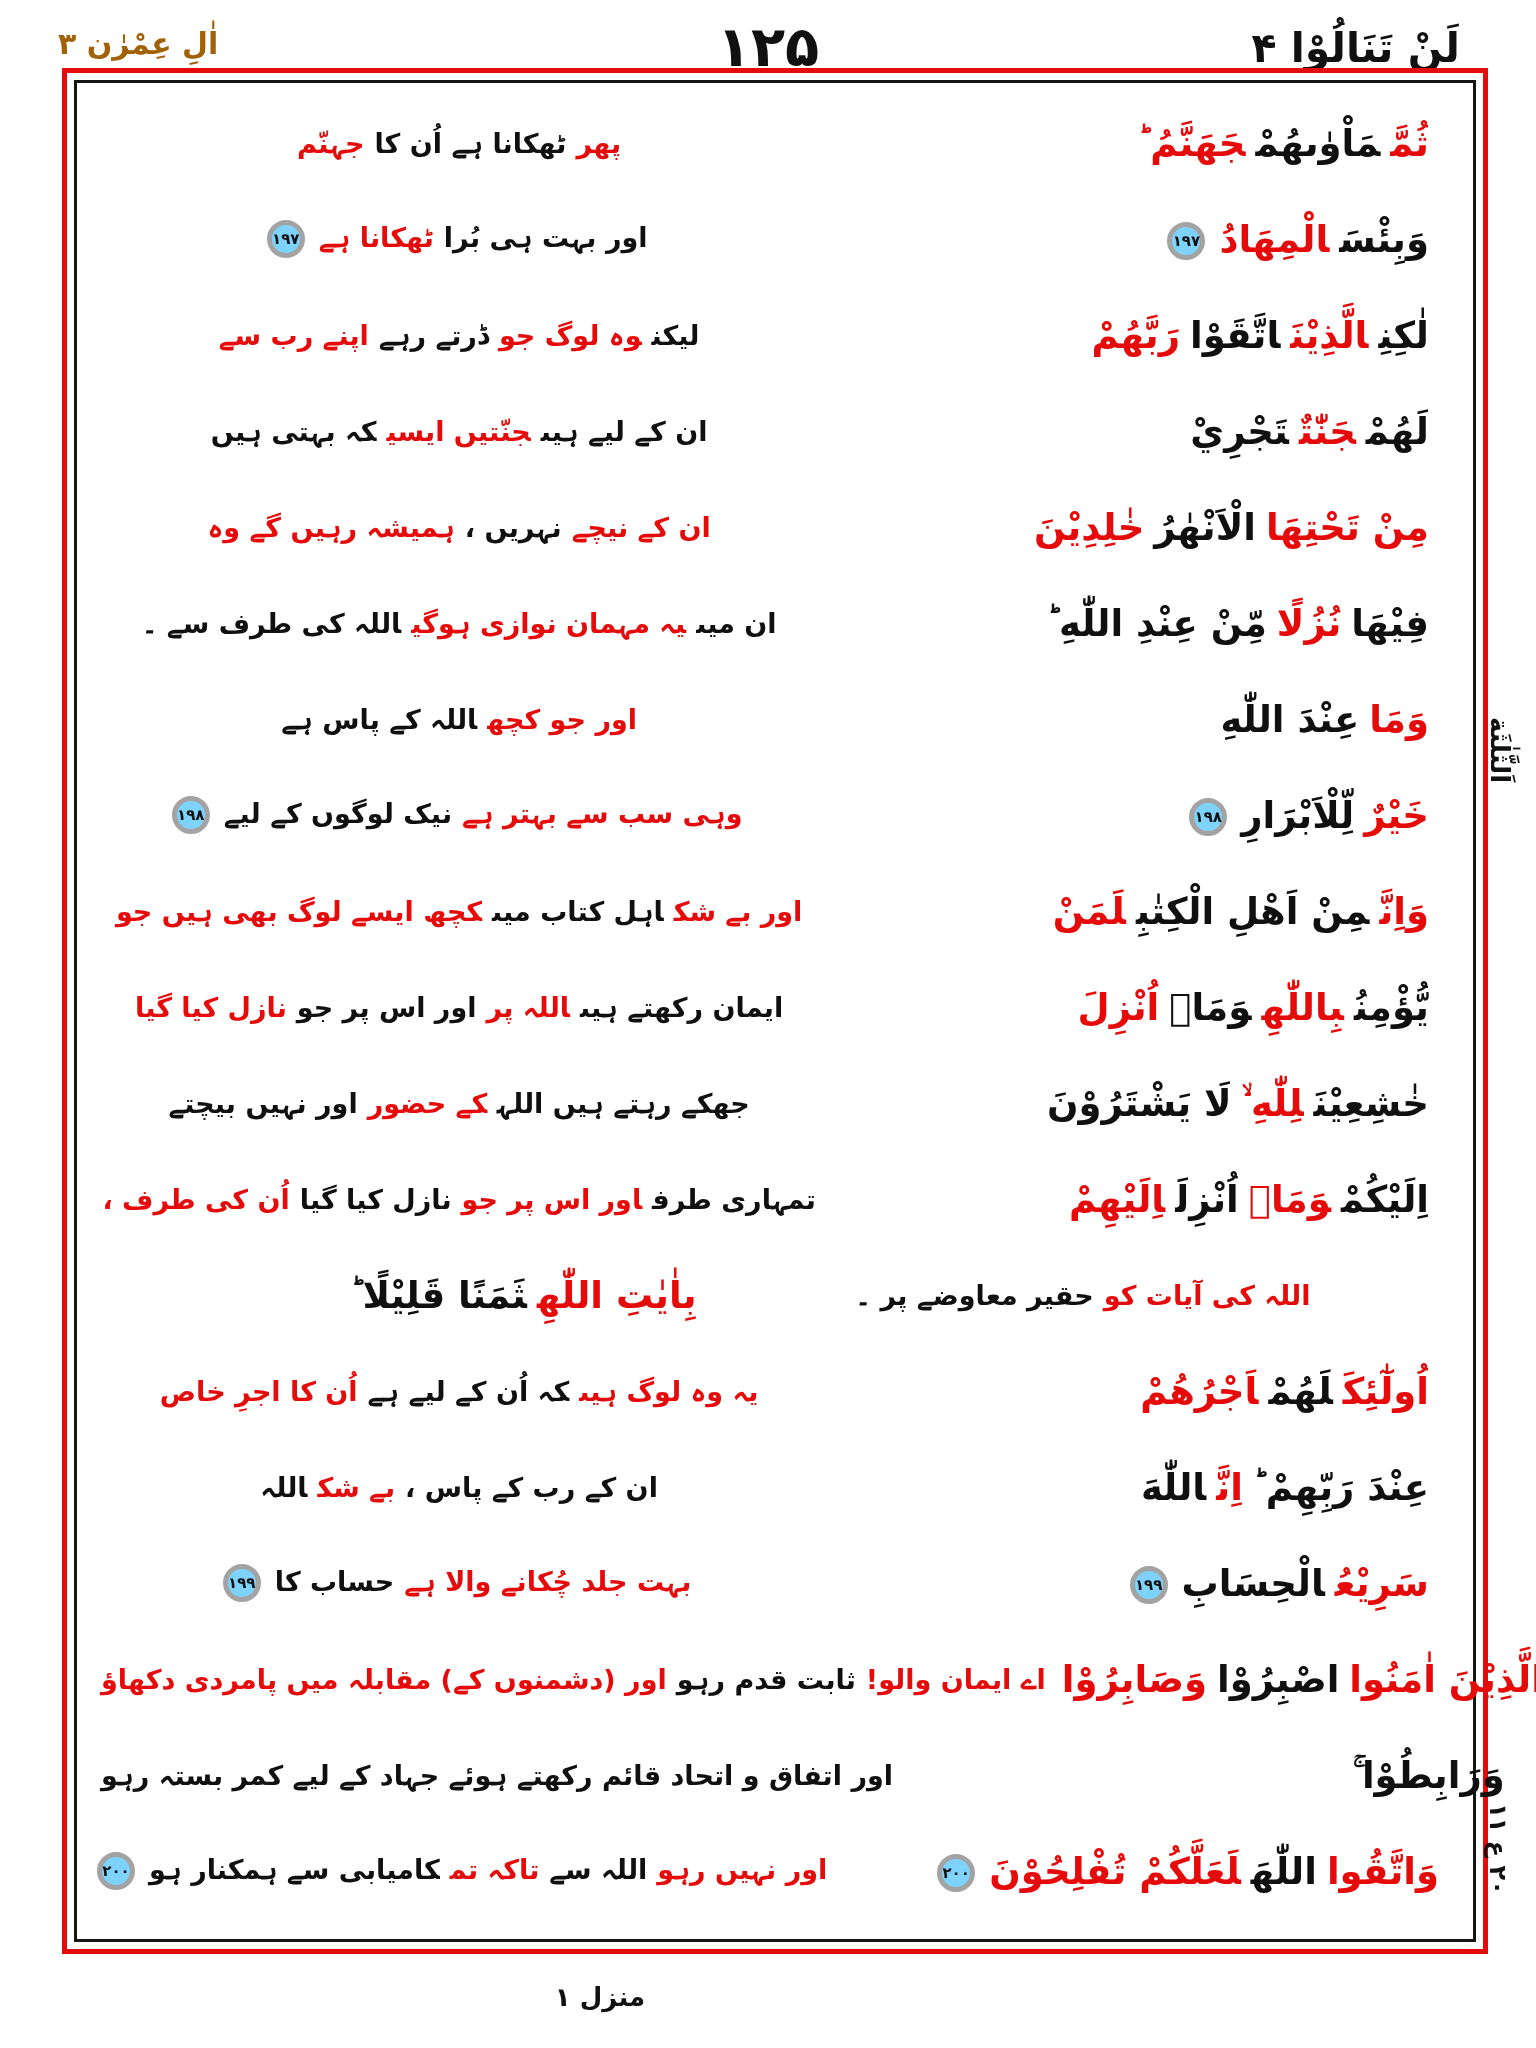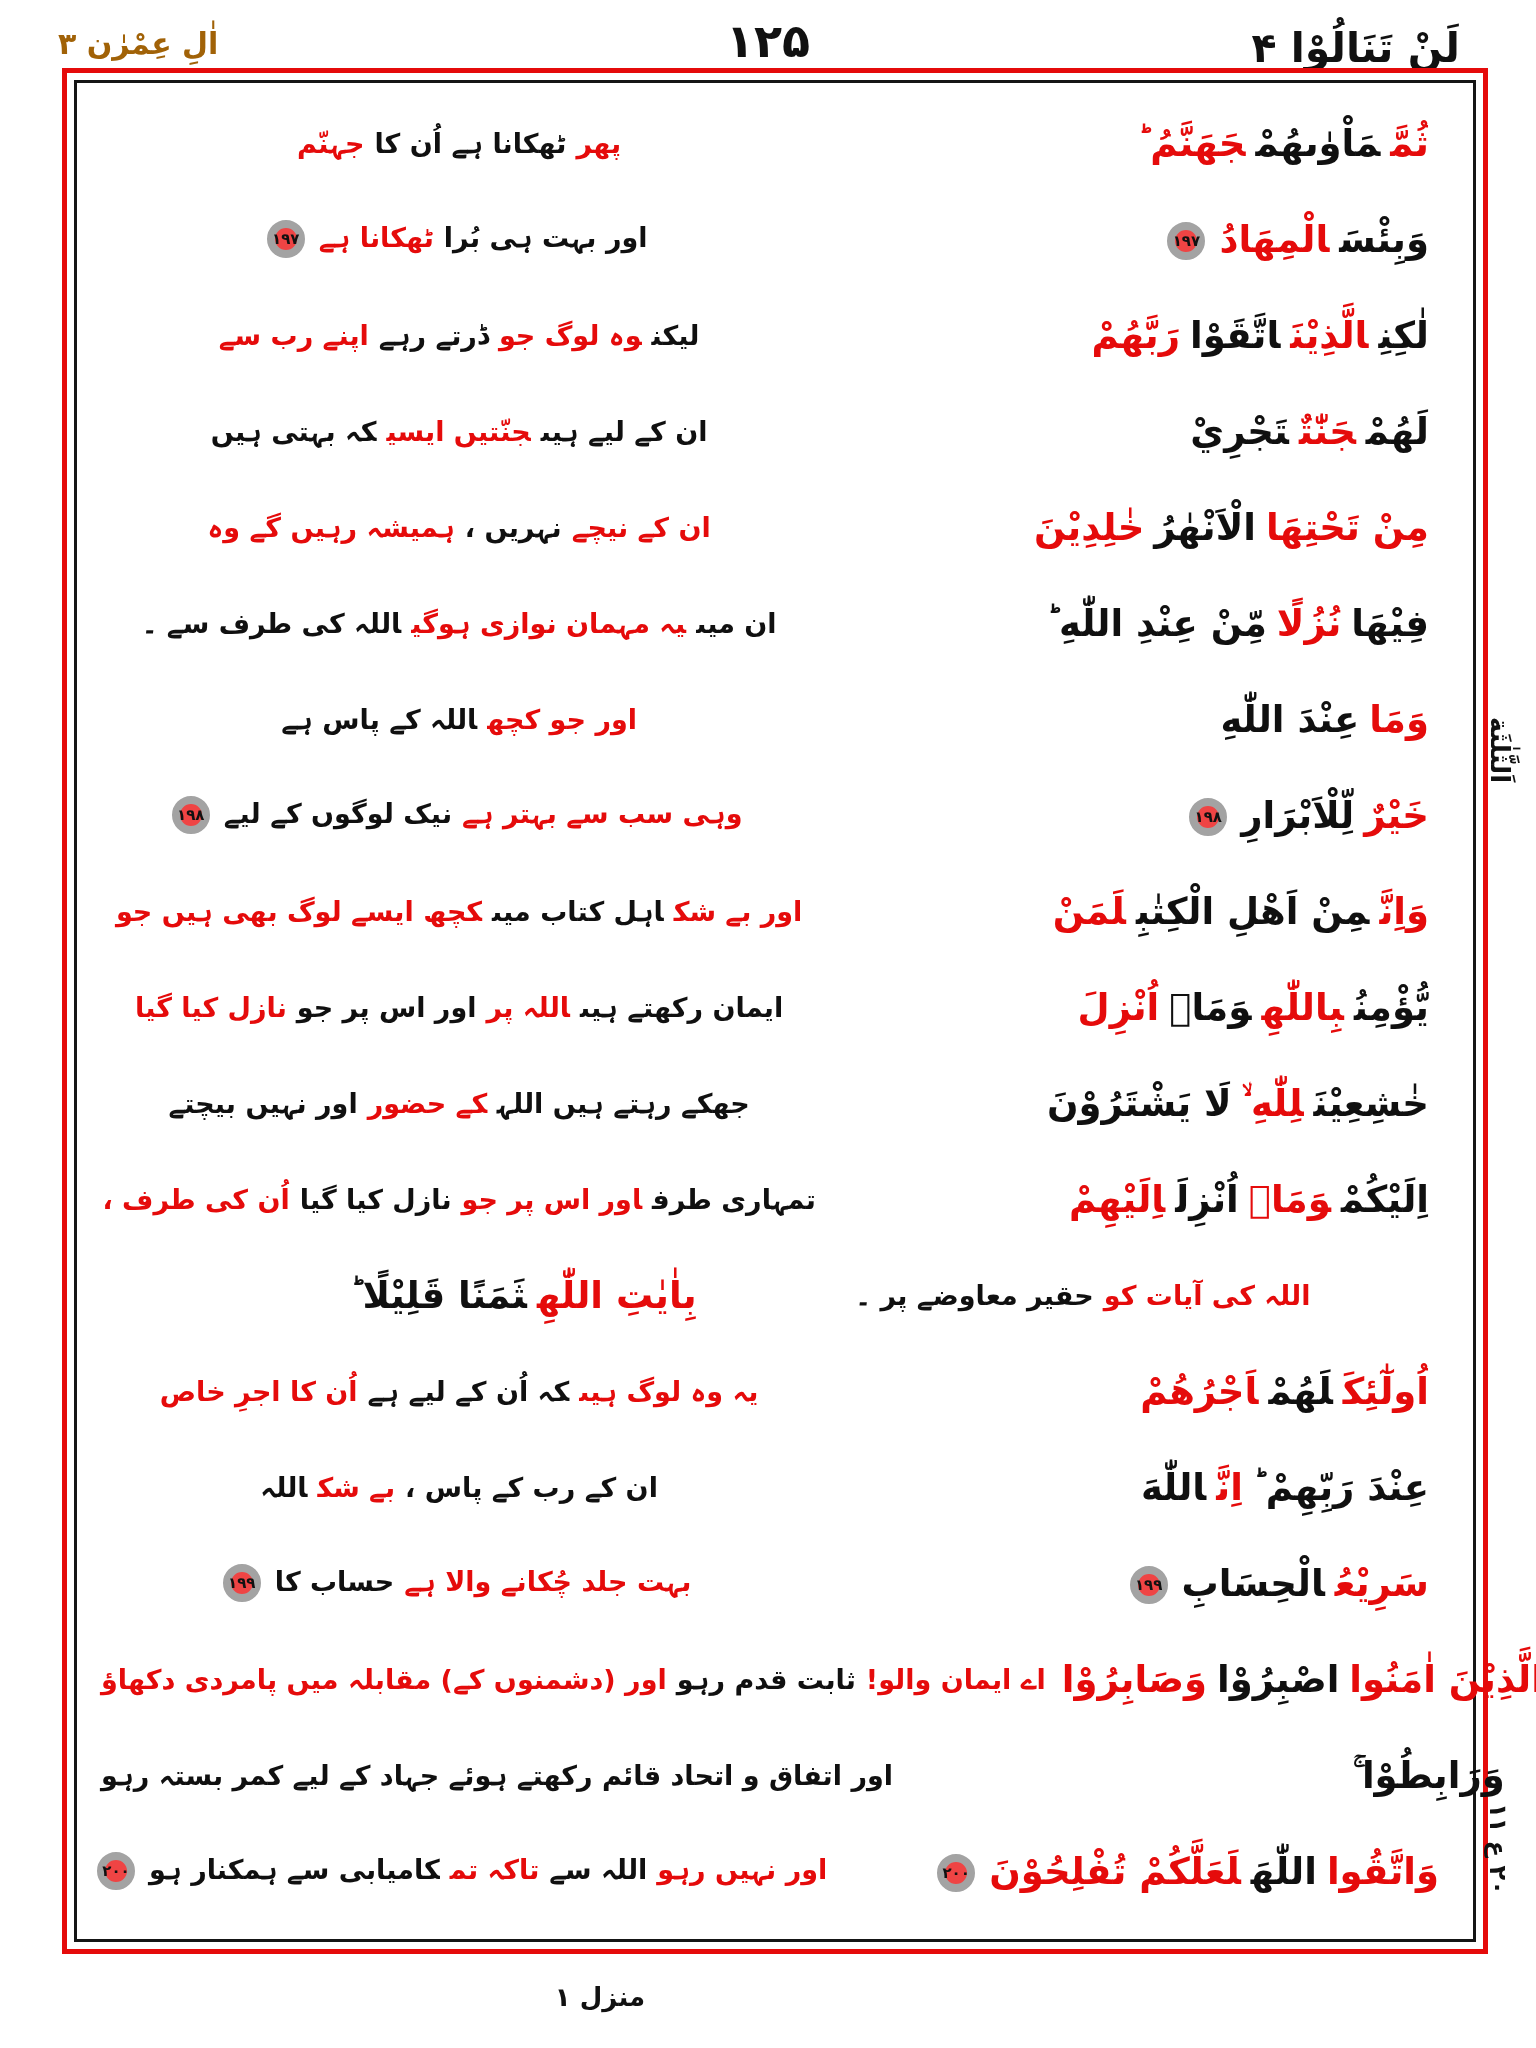--- a/index.html
+++ b/index.html
@@ -2,38 +2,38 @@
 <html lang="ur" dir="rtl"><head>
 <meta charset="utf-8">
 <style>
   html,body{margin:0;padding:0;}
   body{
     width:1536px;height:2048px;position:relative;background:#ffffff;
     font-family:"DejaVu Sans",sans-serif;overflow:hidden;
   }
   
   .hdr-left{position:absolute;top:26px;left:58px;font-size:30px;font-weight:bold;color:#a16207;direction:rtl;}
-  .hdr-center{position:absolute;top:14px;left:0;width:1536px;text-align:center;font-size:46px;font-weight:bold;color:#111;}
+  .hdr-center{position:absolute;top:14px;left:0;width:1536px;text-align:center;font-size:56px;font-weight:bold;color:#111;}
   .hdr-right{position:absolute;top:24px;right:76px;font-size:41px;font-weight:bold;color:#111;direction:rtl;}
   
   .frame-red{position:absolute;left:62px;top:68px;width:1426px;height:1886px;border:5px solid var(--red);box-sizing:border-box;background:#fff;}
   .frame-black{position:absolute;inset:7px;border:3px solid #151515;box-sizing:border-box;}
   .content{position:absolute;inset:12px 26px 10px 14px;}
   
   .row{display:flex;height:96px;align-items:center;direction:ltr;}
   .cell{box-sizing:border-box;white-space:nowrap;direction:rtl;}
   .cell.ur{flex:0 0 54%;text-align:center;font-size:27px;font-weight:bold;padding-right:6px;}
   .cell.ar{flex:0 0 46%;text-align:right;font-size:37px;font-weight:bold;padding-right:18px;}
   .seg{color:#101010;}
   .seg.red{color:var(--red);}
   .cell .seg{margin-left:10px;}
   .badge{
     display:inline-flex;align-items:center;justify-content:center;
-    width:38px;height:38px;border:8px solid #a3a3a3;border-radius:50%;
-    font-size:15px;font-weight:bold;color:#111;background:#ef4444;
+    width:38px;height:38px;border:5px solid #a3a3a3;border-radius:50%;
+    font-size:15px;font-weight:bold;color:#111;background:#7dd3fc;
     vertical-align:middle;margin-right:4px;margin-left:6px;box-sizing:border-box;
   }
   
   .margin-note{position:absolute;font-size:26px;font-weight:bold;color:#111;direction:rtl;
     width:160px;text-align:center;transform:rotate(90deg);transform-origin:center;}
   .note-quarter{left:1420px;top:735px;}
   .note-ruku{left:1418px;top:1835px;font-size:24px;}
   
   .footer{position:absolute;top:1982px;left:470px;width:260px;text-align:center;
     font-size:26px;font-weight:bold;color:#111;direction:rtl;}

